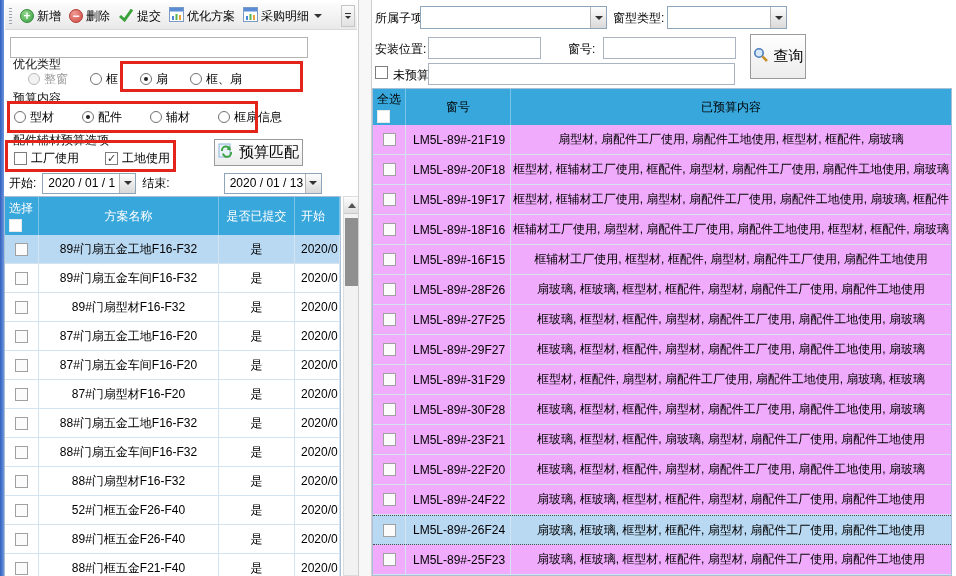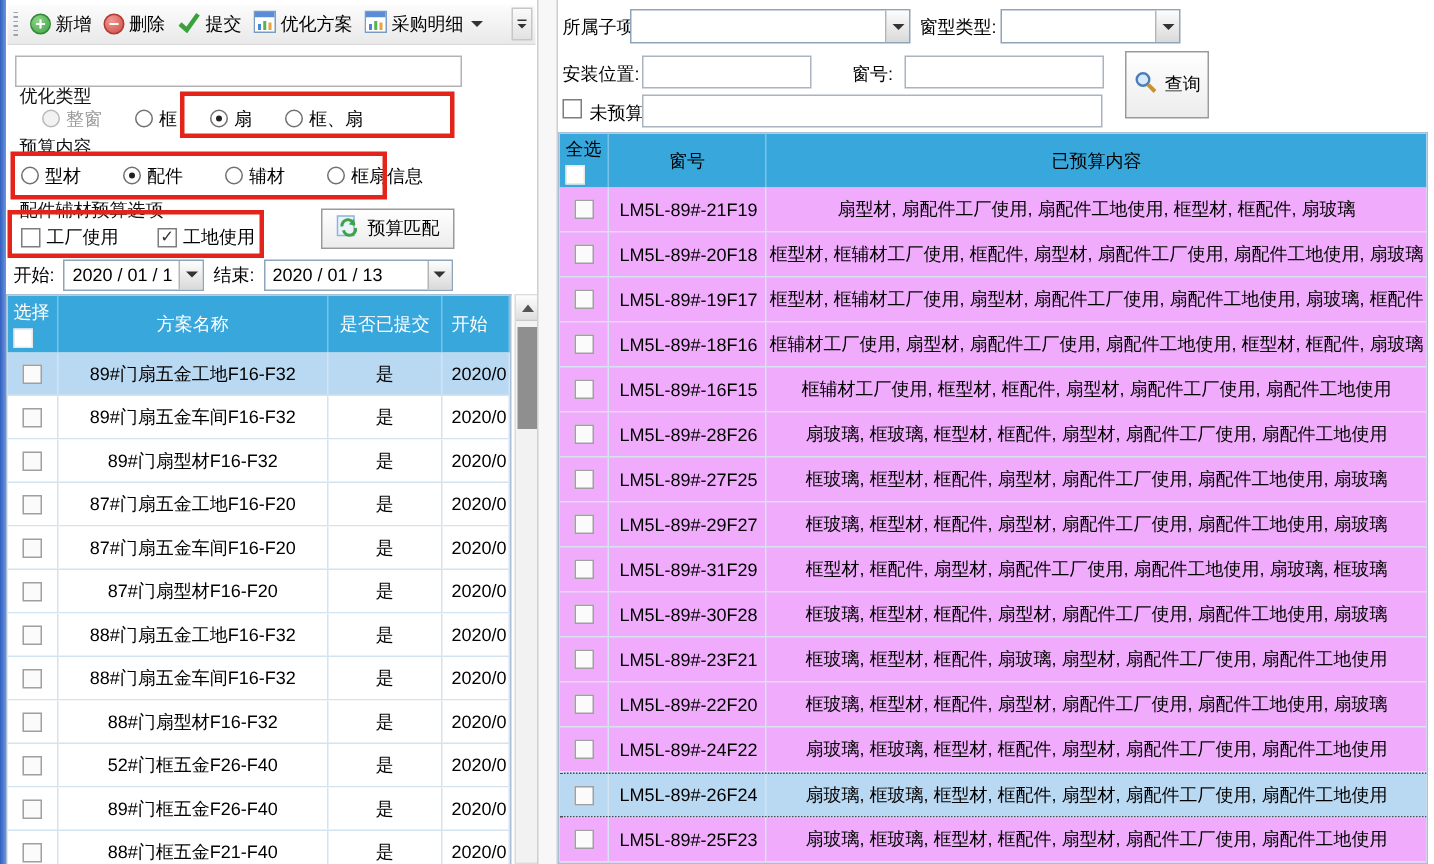--- a/index.html
+++ b/index.html
@@ -42,29 +42,29 @@
   .cb { width:13px; height:13px; border:1px solid #7d7d7d; background:#fff; position:relative; flex:none;
     display:flex; align-items:center; justify-content:center; font-size:11px; color:#333; line-height:1; }
   .opt.on .cb::after { content:"✓"; font-weight:bold; }
 
   .red-box { position:absolute; border:3px solid #e2241b; pointer-events:none; }
   .red-box-1 { left:116px; top:61px; width:183px; height:31px; }
   .red-box-2 { left:3px; top:101px; width:251px; height:32px; }
   .red-box-3 { left:1px; top:140px; width:171px; height:32px; }
 
   .btn { display:flex; align-items:center; justify-content:center; gap:5px; background:linear-gradient(#ffffff,#ececec);
-    border:1px solid #9a9a9a; font-size:12px; cursor:default; }
+    border:1px solid #9a9a9a; font-size:15px; cursor:default; }
   .btn-match { position:absolute; left:210px; top:139px; width:89px; height:27px; }
 
   .date-row { position:absolute; left:5px; top:172px; height:22px; display:flex; align-items:center; gap:6px; }
   .combo { position:relative; height:21px; border:1px solid #8ea4b8; background:#fff; display:flex; align-items:center; padding:0 18px 0 5px; overflow:hidden; white-space:nowrap; }
   .combo .combo-btn { position:absolute; right:0; top:0; bottom:0; width:16px; border-left:1px solid #b5b5b5;
     background:linear-gradient(#fdfdfd,#d9d9d9); display:flex; align-items:center; justify-content:center; }
   .combo .combo-btn::after { content:""; width:0; height:0; border-left:4px solid transparent; border-right:4px solid transparent; border-top:4px solid #333; }
-  .combo-start { width:94px; } .combo-end { width:126px; }
+  .combo-start { width:94px; } .combo-end { width:98px;margin-left:48px; }
 
   
   .plans-table { position:absolute; left:0; top:196px; width:337px; height:380px; border:1px solid #a7c0d8; border-bottom:none; overflow:hidden; background:#fff; }
   .thead { display:flex; background:#38a7dc; color:#fff; height:38px; }
   .th { display:flex; align-items:center; justify-content:center; border-right:1px solid #79c4e8; overflow:hidden; }
   .th.sel { flex-direction:column; align-items:flex-start; justify-content:center; padding-left:4px; gap:2px; }
   .th .hcb { width:13px; height:13px; background:#fff; border:1px solid #e8e8e8; }
   .c-sel { width:34px; flex:none; } .c-name { width:180px; flex:none; } .c-sub { width:76px; flex:none; } .c-date { width:45px; flex:none; }
   .trow { display:flex; height:29px; border-bottom:1px solid #d4e3f0; background:#fff; }
   .trow.selected { background:#b9d8f2; }

